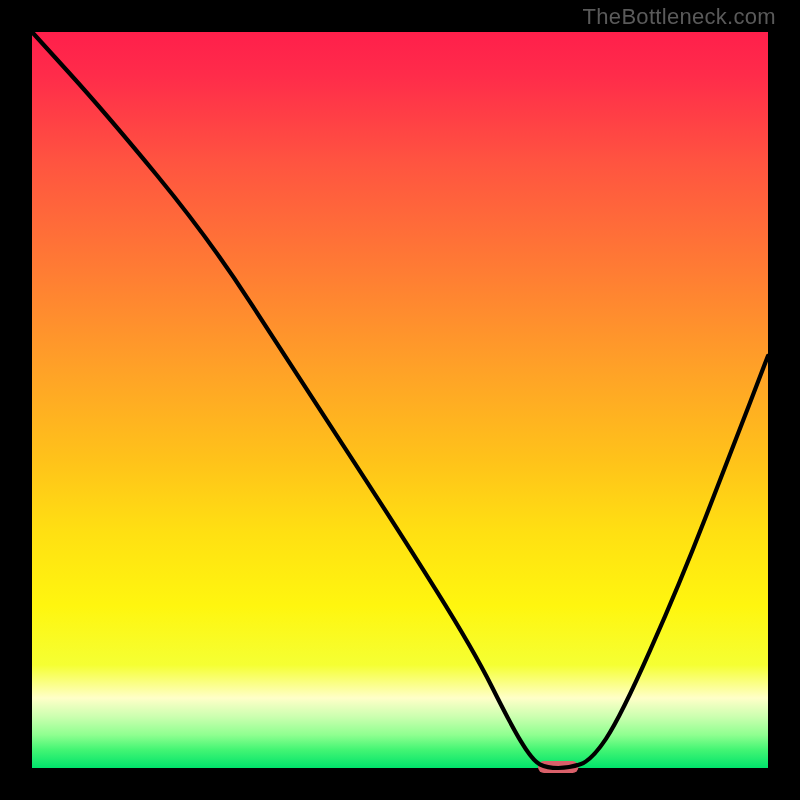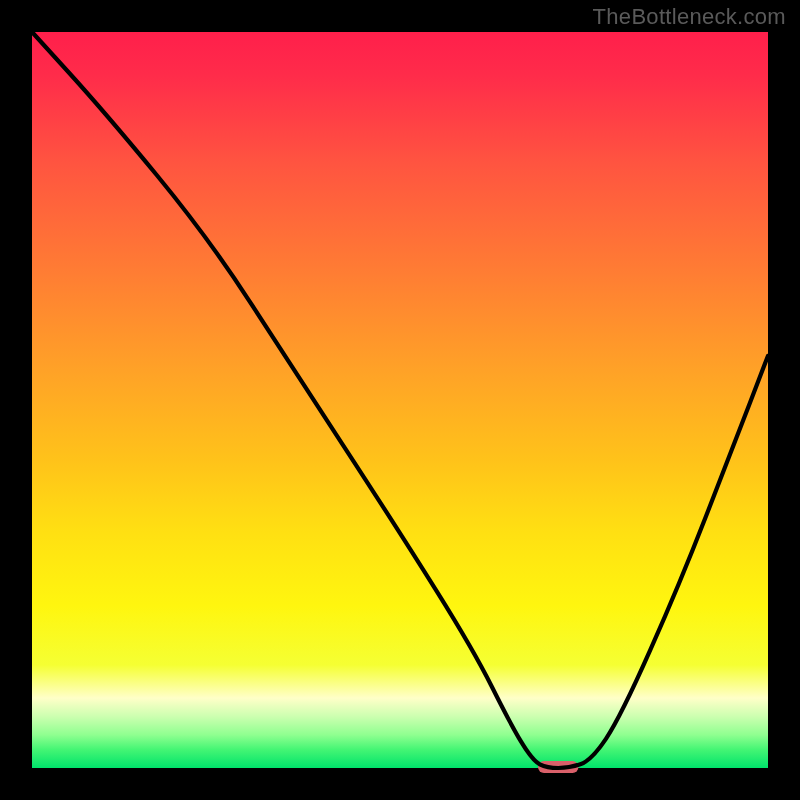--- a/index.html
+++ b/index.html
@@ -13,21 +13,21 @@
   }
   .frame {
     position: relative;
     width: 800px;
     height: 800px;
     background: #000;
   }
   .watermark {
     position: absolute;
     top: 4px;
-    right: 14px;
+    right: 24px;
     color: #5a5a5a;
     font-size: 22px;
     font-weight: 500;
     letter-spacing: 0.3px;
     z-index: 10;
     text-align: right;
   }
   svg {
     position: absolute;
     top: 0;

